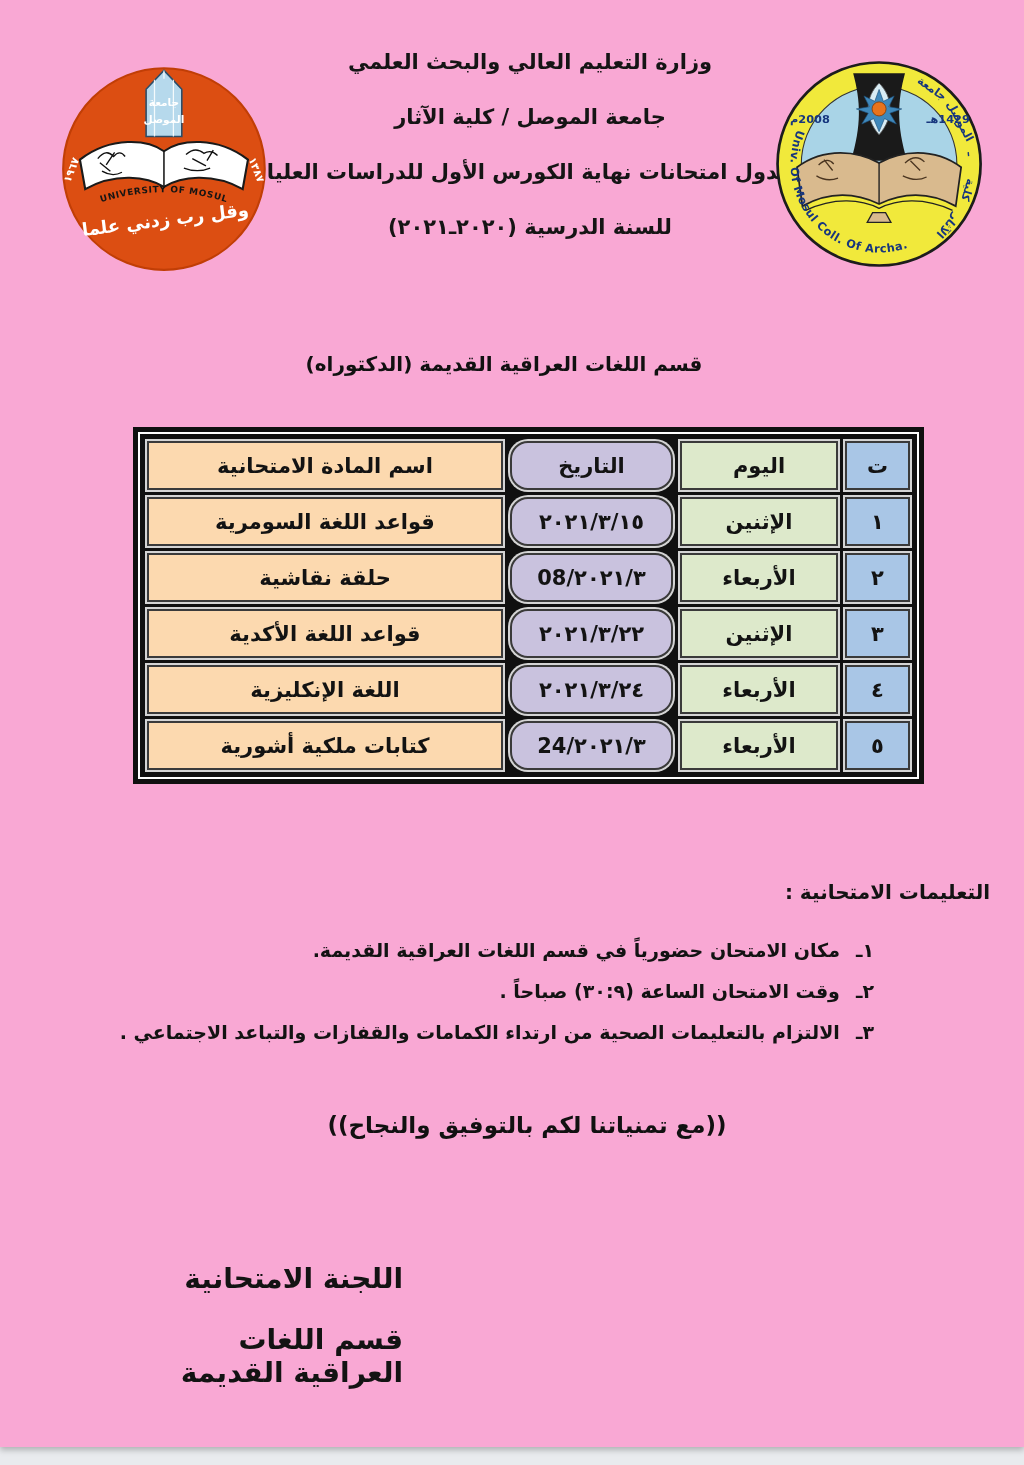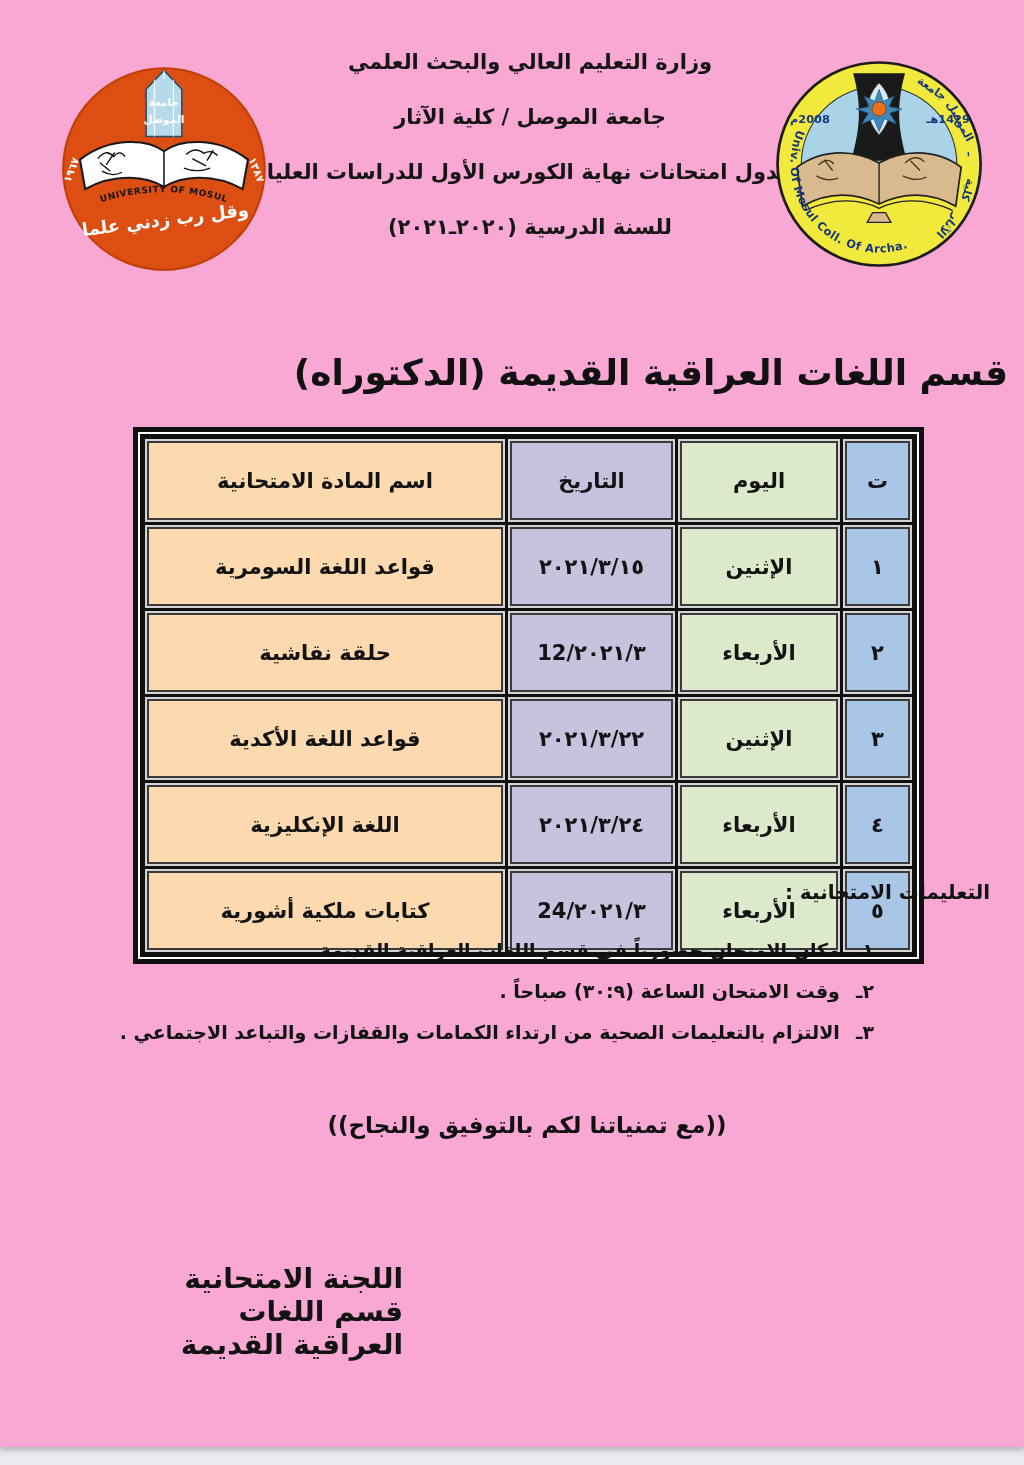--- a/index.html
+++ b/index.html
@@ -18,22 +18,22 @@
   
   .hdr {
     position:absolute; top:50px; left:36px; right:0;
     text-align:center; direction:rtl;
     font-weight:bold; font-size:21px; color:#151515;
   }
   .hdr .l { margin-bottom:31px; }
 
   .doc-title {
     position:absolute; top:352px; left:0; right:16px;
-    text-align:right; direction:rtl;
-    font-weight:bold; font-size:36px; color:#111;
+    text-align:center; direction:rtl;
+    font-weight:bold; font-size:20px; color:#111;
   }
 
   
   .logo { position:absolute; }
   .logo-left  { left:60px;  top:62px;  width:210px; height:210px; }
   .logo-right { left:770px; top:56px;  width:216px; height:216px; }
 
   
   .table-wrap {
     position:absolute; left:133px; top:427px;
@@ -42,26 +42,26 @@
   }
   table.sched {
     border-collapse:separate; border-spacing:7px;
     background:#101010; direction:rtl;
   }
   table.sched td {
     border:2px solid #3a3a3a;
     box-shadow:0 0 0 2px #d4d4d4;
     height:39px; text-align:center; vertical-align:middle;
     font-weight:bold; font-size:21px; color:#131313;
-    padding:18px 4px;
+    padding:3px 4px;
     margin-left:20px;
   }
   td.c-num  { width:53px;  background:#a9c6e6; }
   td.c-day  { width:146px; background:#dde9cb; }
-  td.c-date { width:151px; background:#c9c2de; }
+  td.c-date { width:151px; background:#c9c2de;border-radius:18px; }
   td.c-subj { width:344px; background:#fcd9af; }
 
   
   .ins-h {
     position:absolute; top:880px; right:34px;
     direction:rtl; font-weight:bold; font-size:20px; color:#131313;text-align:center;
   }
   .ins-list { position:absolute; top:936px; right:150px; direction:rtl; }
   .ins-item {
     display:flex; flex-direction:row; gap:16px;
@@ -71,21 +71,21 @@
   .wish {
     position:absolute; top:1112px; left:30px; right:0;
     text-align:center; direction:rtl;
     font-weight:bold; font-size:23px; color:#111;
   }
   .foot {
     position:absolute; top:1262px; left:148px; width:255px;
     text-align:right; direction:rtl;
     font-weight:bold; font-size:28px; color:#131313;
   }
-  .foot .f2 { }
+  .foot .f2 { margin-top:28px; }
 </style>
 </head>
 <body>
 
 <div class="page">
 
   <div class="hdr">
     <div class="l">وزارة التعليم العالي والبحث العلمي</div>
     <div class="l">جامعة الموصل / كلية الآثار</div>
     <div class="l">جدول امتحانات نهاية الكورس الأول للدراسات العليا</div>
@@ -164,21 +164,21 @@
       </tr>
       <tr>
         <td class="c-num">١</td>
         <td class="c-day">الإثنين</td>
         <td class="c-date">٢٠٢١/٣/١٥</td>
         <td class="c-subj">قواعد اللغة السومرية</td>
       </tr>
       <tr>
         <td class="c-num">٢</td>
         <td class="c-day">الأربعاء</td>
-        <td class="c-date">٢٠٢١/٣/12</td>
+        <td class="c-date">٢٠٢١/٣/08</td>
         <td class="c-subj">حلقة نقاشية</td>
       </tr>
       <tr>
         <td class="c-num">٣</td>
         <td class="c-day">الإثنين</td>
         <td class="c-date">٢٠٢١/٣/٢٢</td>
         <td class="c-subj">قواعد اللغة الأكدية</td>
       </tr>
       <tr>
         <td class="c-num">٤</td>

